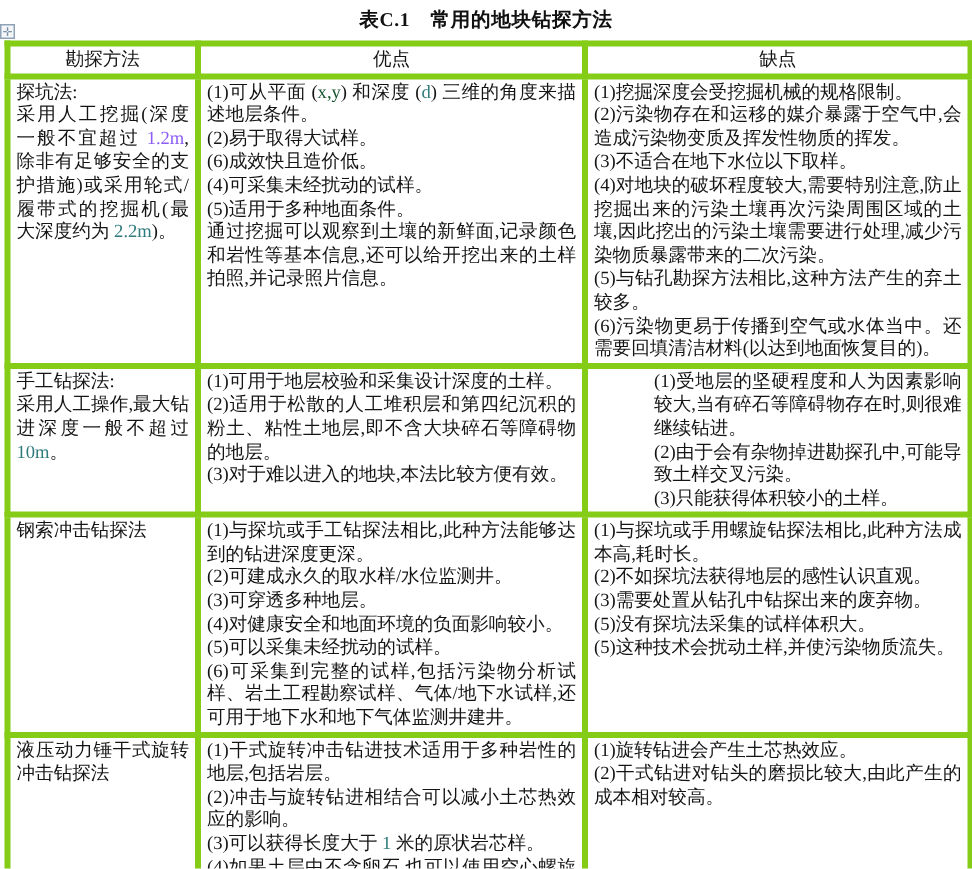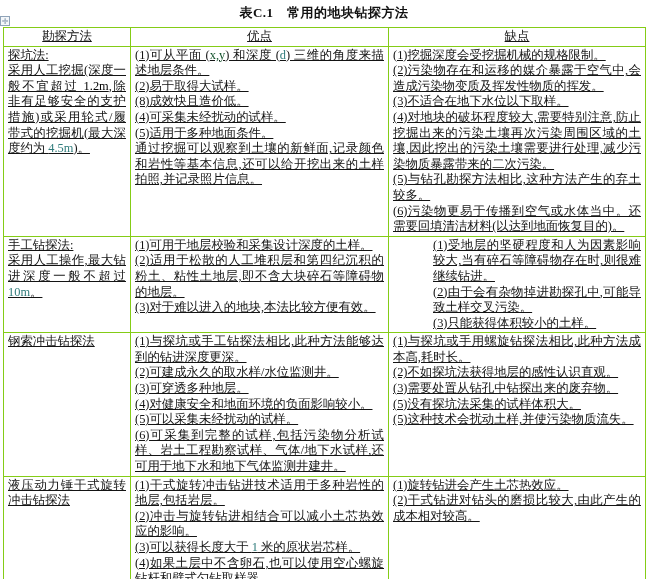--- a/index.html
+++ b/index.html
@@ -16,22 +16,22 @@
   .table-handle{
     position:absolute;left:0px;top:16px;width:10px;height:10px;
     border:1px solid #8fa3b8;background:#f4f7fa;color:#7d92a8;
     font-size:8px;line-height:9px;text-align:center;cursor:move;
     box-sizing:border-box;overflow:hidden;
   }
   table.main{
     margin-left:3px;width:642px;border-collapse:collapse;table-layout:fixed;
   }
   th,td{
-    border:1px solid #84cc16;vertical-align:top;padding:1px 4px;
-    box-sizing:border-box;line-height:15.6px;font-weight:normal;text-decoration:underline;
+    border:4px solid #84cc16;vertical-align:top;padding:1px 4px;
+    box-sizing:border-box;line-height:15.6px;font-weight:normal;
   }
   th{text-align:center;height:18px;padding:1px 2px;}
   td{text-align:justify;}
   td .para{margin:0;}
   .hl{}
 </style>
 </head>
 <body>
 
 <div class="doc-title">表C.1　常用的地块钻探方法</div>
@@ -48,26 +48,26 @@
     <tr>
       <th>勘探方法</th>
       <th>优点</th>
       <th>缺点</th>
     </tr>
   </thead>
   <tbody id="tbody">
       <tr>
         <td style="height: 186px;">
           <div class="para">探坑法:</div>
-          <div class="para">采用人工挖掘(深度一般不宜超过 <span class="hl" style="color:#000000">1.2m</span>,除非有足够安全的支护措施)或采用轮式/履带式的挖掘机(最大深度约为 <span class="hl" style="color:#2f7b7b">4.5m</span>)。</div>
+          <div class="para">采用人工挖掘(深度一般不宜超过 <span class="hl" style="color:#8b5cf6">1.2m</span>,除非有足够安全的支护措施)或采用轮式/履带式的挖掘机(最大深度约为 <span class="hl" style="color:#2f7b7b">2.2m</span>)。</div>
         </td>
         <td style="height: 186px;">
           <div class="para">(1)可从平面 (<span class="hl" style="color:#14532d">x,y</span>) 和深度 (<span class="hl" style="color:#2f7b7b">d</span>) 三维的角度来描述地层条件。</div>
           <div class="para">(2)易于取得大试样。</div>
-          <div class="para">(8)成效快且造价低。</div>
+          <div class="para">(6)成效快且造价低。</div>
           <div class="para">(4)可采集未经扰动的试样。</div>
           <div class="para">(5)适用于多种地面条件。</div>
           <div class="para">通过挖掘可以观察到土壤的新鲜面,记录颜色和岩性等基本信息,还可以给开挖出来的土样拍照,并记录照片信息。</div>
         </td>
         <td style="height: 186px;">
           <div class="para">(1)挖掘深度会受挖掘机械的规格限制。</div>
           <div class="para">(2)污染物存在和运移的媒介暴露于空气中,会造成污染物变质及挥发性物质的挥发。</div>
           <div class="para">(3)不适合在地下水位以下取样。</div>
           <div class="para">(4)对地块的破坏程度较大,需要特别注意,防止挖掘出来的污染土壤再次污染周围区域的土壤,因此挖出的污染土壤需要进行处理,减少污染物质暴露带来的二次污染。</div>
           <div class="para">(5)与钻孔勘探方法相比,这种方法产生的弃土较多。</div>

